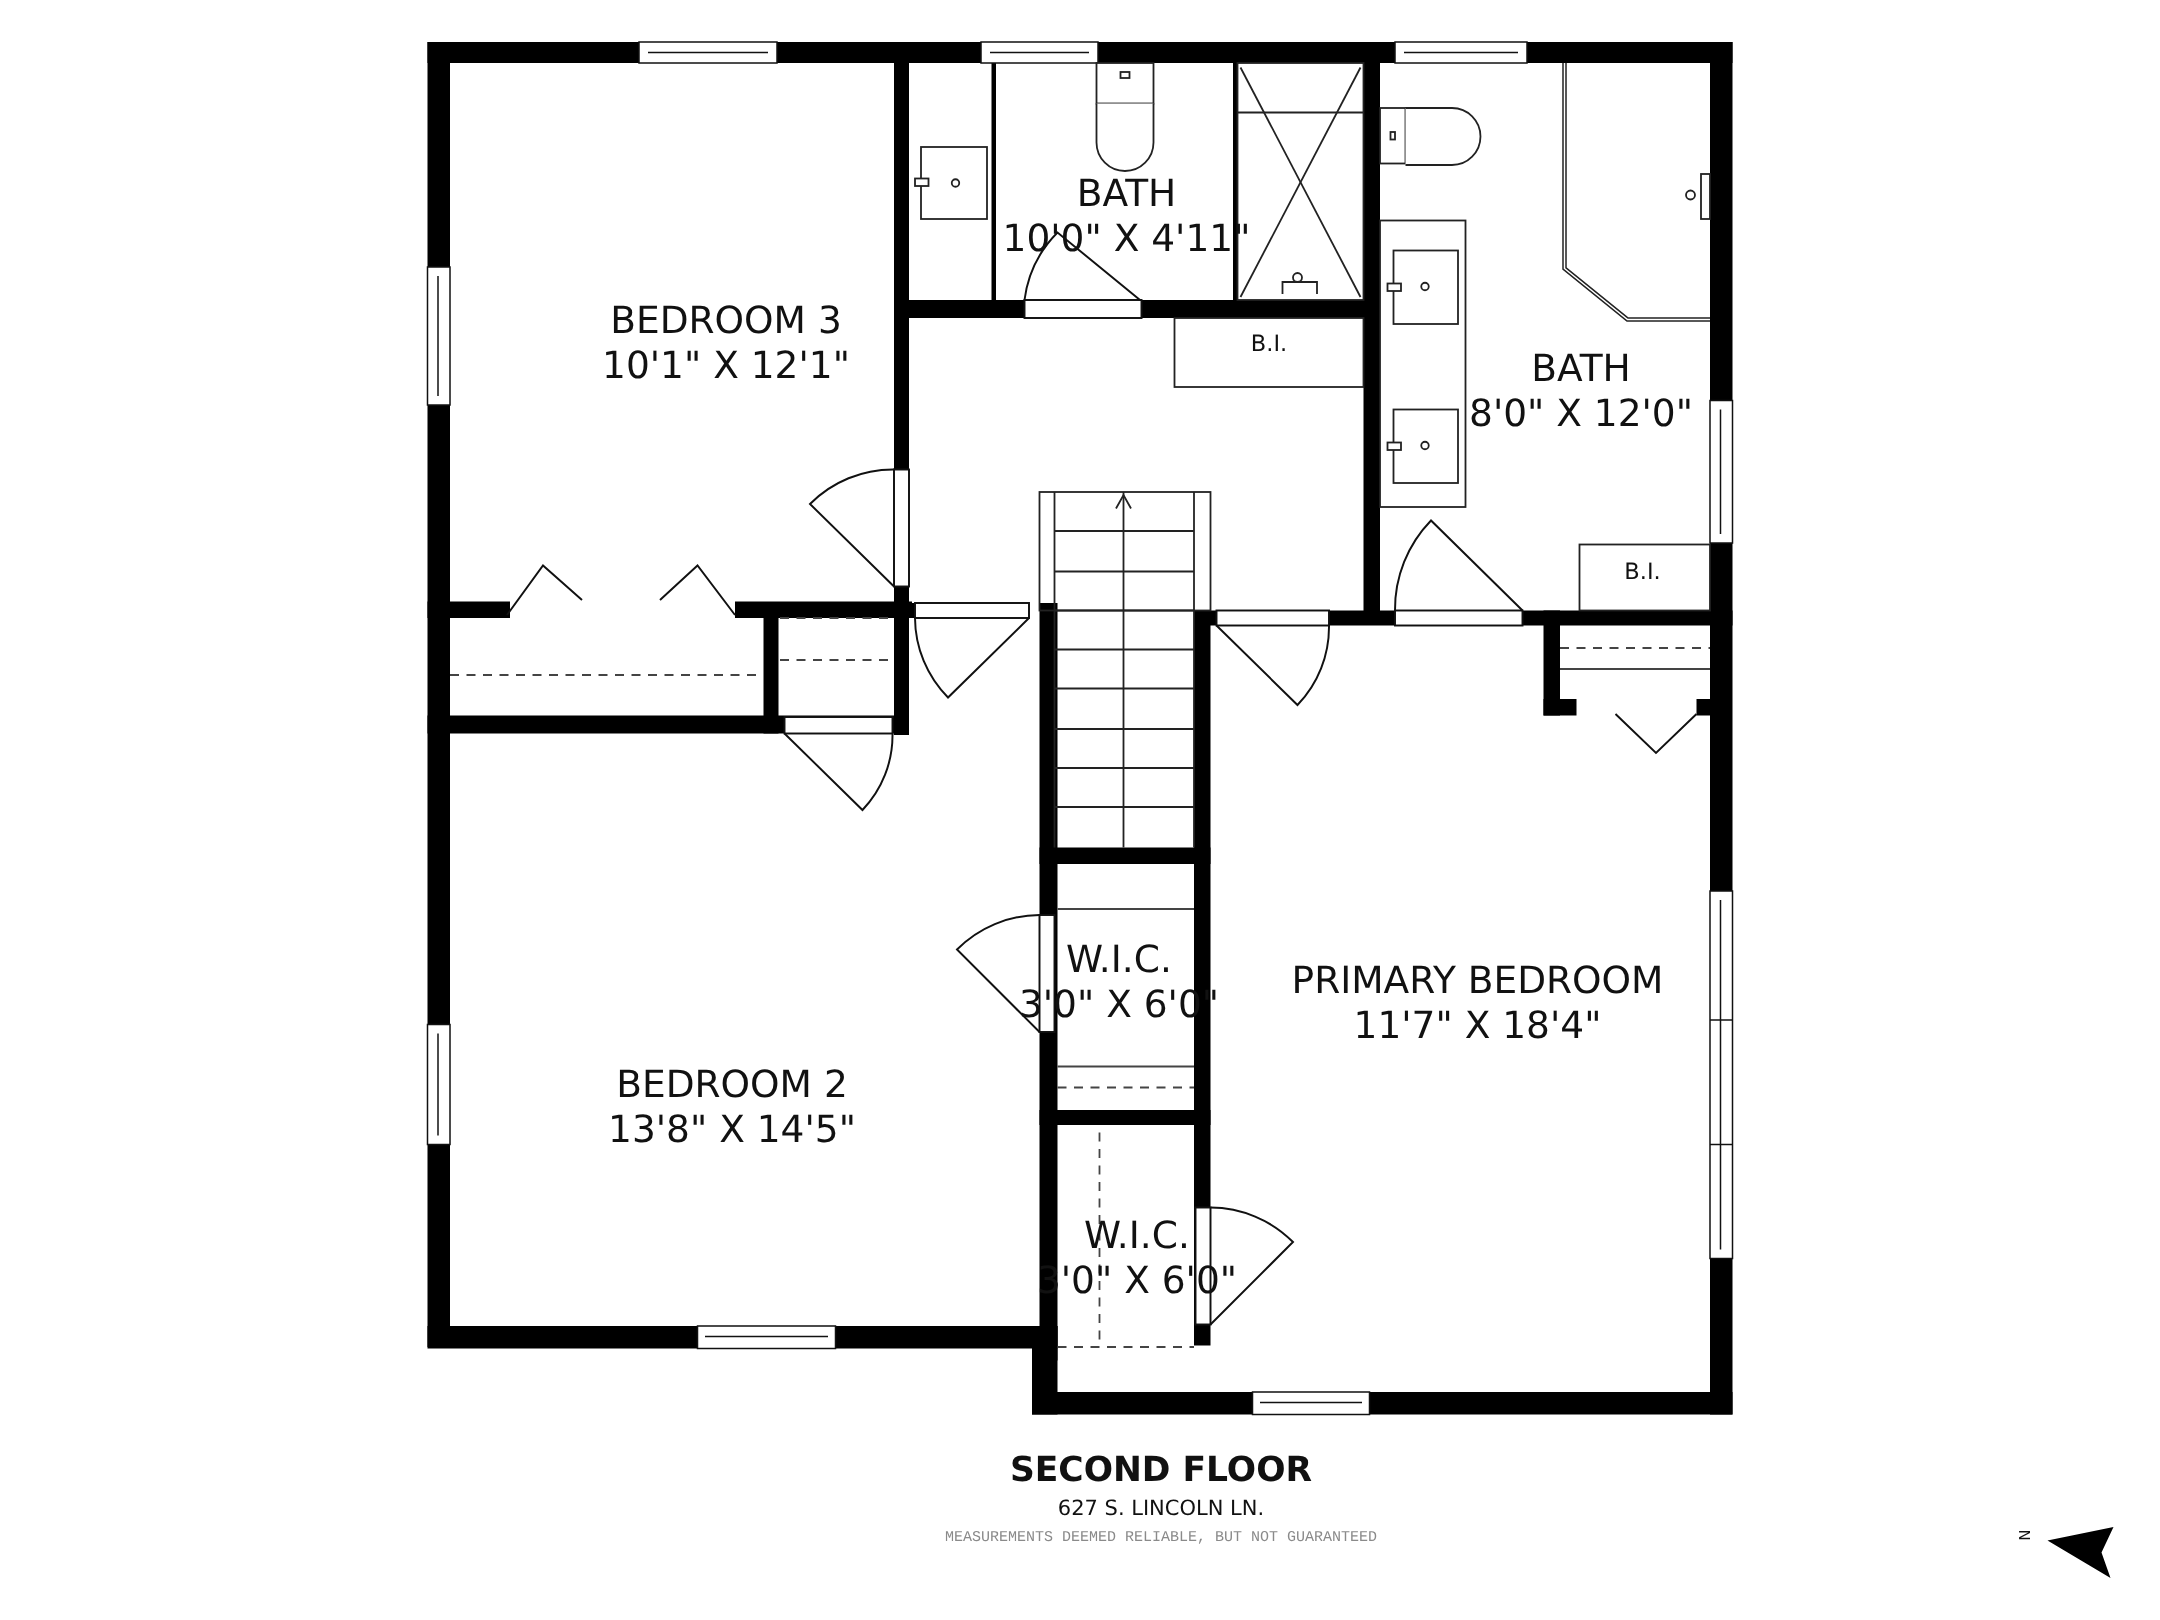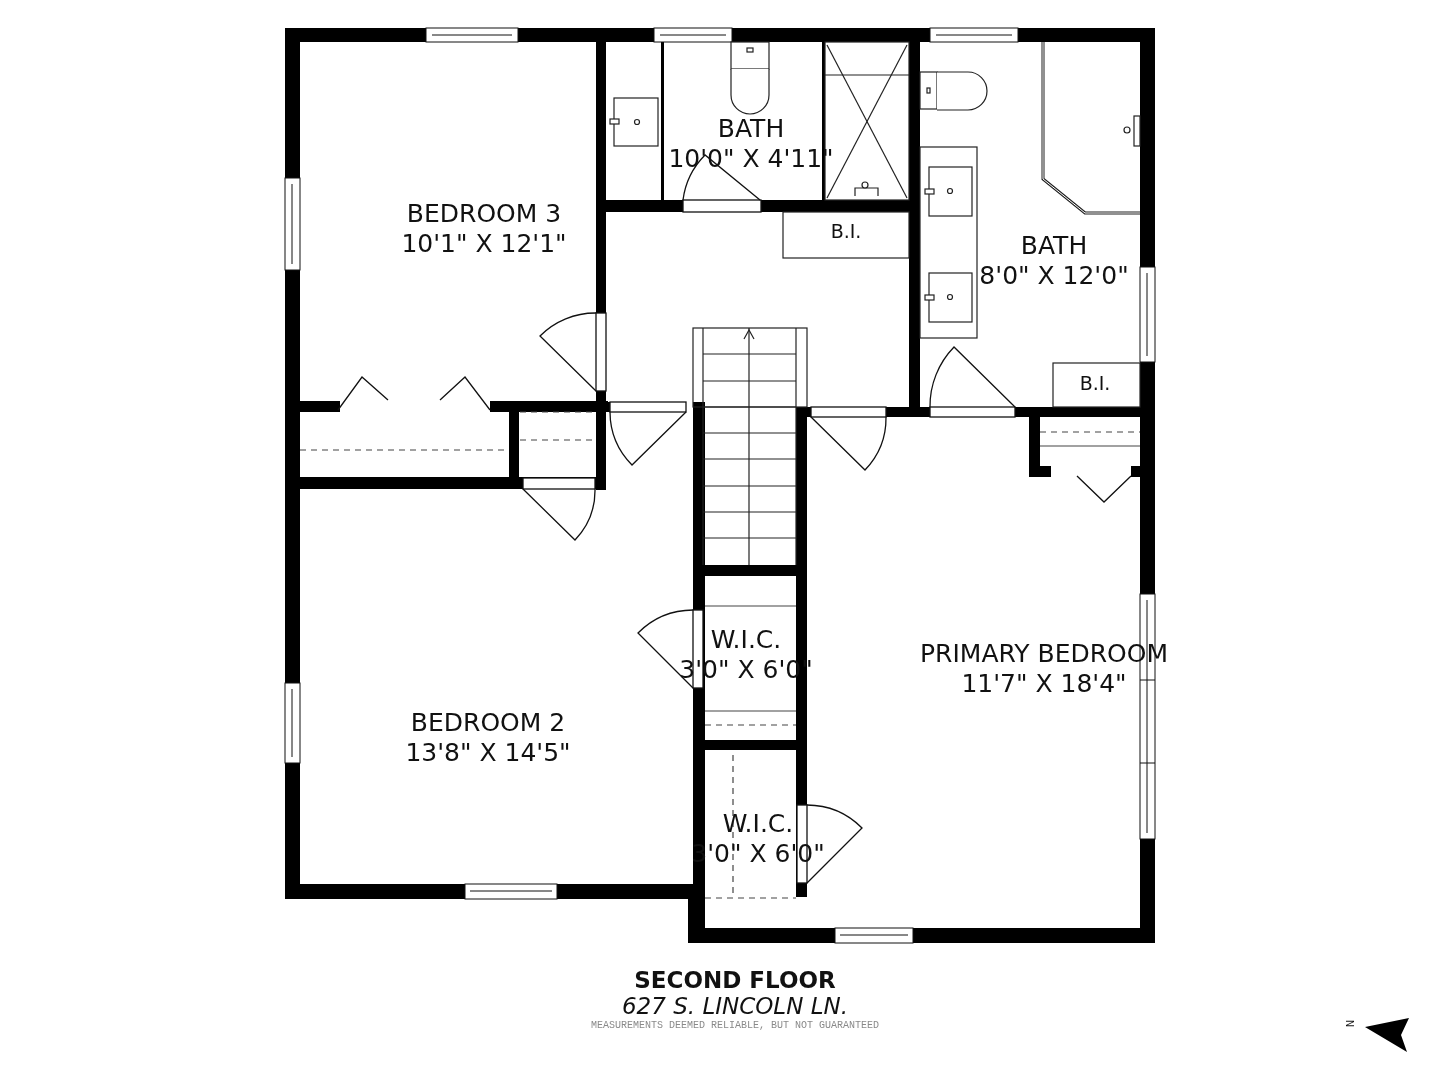--- a/index.html
+++ b/index.html
@@ -1,22 +1,22 @@
 <!DOCTYPE html>
 <html><head>
 <meta charset="utf-8">
 <style>
   html, body { margin:0; padding:0; background:#ffffff; }
   body { width:1440px; height:1080px; position:relative; overflow:hidden; font-family:"DejaVu Sans", sans-serif; }
   #plan { position:absolute; left:0; top:0; width:1440px; height:1080px; }
   .room-label { position:absolute; text-align:center; color:#111; font-family:"DejaVu Sans", sans-serif; font-size:25px; line-height:30px; white-space:nowrap; transform:translateX(-50%); }
-  .bi-label { position:absolute; color:#111; font-family:"DejaVu Sans", sans-serif; font-size:19px; transform:translateX(-50%); white-space:nowrap; }
-  .footer { position:absolute; left:735px; transform:translateX(-50%); text-align:center; white-space:nowrap; color:#111; }
+  .bi-label { position:absolute; color:#111; font-family:"DejaVu Sans", sans-serif; font-size:15px; transform:translateX(-50%); white-space:nowrap; }
+  .footer { position:absolute; left:774px; transform:translateX(-50%); text-align:center; white-space:nowrap; color:#111; }
   .footer .title { font-family:"DejaVu Sans", sans-serif; font-weight:bold; font-size:23px; line-height:28px; }
-  .footer .addr { font-family:"DejaVu Sans", sans-serif; font-size:23px; line-height:24px;font-style:italic; }
+  .footer .addr { font-family:"DejaVu Sans", sans-serif; font-size:14px; line-height:24px; }
   .footer .disclaimer { font-family:Liberation Mono, monospace; font-size:10px; color:#8a8a8a; line-height:16px; }
   .compass { position:absolute; left:1345px; top:1015px; width:70px; height:40px; }
   .compass .n { position:absolute; left:2px; top:3px; font-size:10px; color:#111; transform:rotate(-90deg); }
 </style>
 </head>
 <body>
 
 <svg id="plan" viewBox="0 0 1440 1080" xmlns="http://www.w3.org/2000/svg">
 
   <g fill="#000">
@@ -210,21 +210,21 @@
   <div>13'8" X 14'5"</div>
 </div>
 <div class="room-label" style="left:746px; top:625px;">
   <div>W.I.C.</div>
   <div>3'0" X 6'0"</div>
 </div>
 <div class="room-label" style="left:758px; top:809px;">
   <div>W.I.C.</div>
   <div>3'0" X 6'0"</div>
 </div>
-<div class="room-label" style="left:1044px; top:639px;text-align:center;">
+<div class="room-label" style="left:985px; top:639px;text-align:center;">
   <div>PRIMARY BEDROOM</div>
   <div>11'7" X 18'4"</div>
 </div>
 
 <div class="bi-label" style="left:846px; top:220px;">B.I.</div>
 <div class="bi-label" style="left:1095px; top:372px;">B.I.</div>
 
 <div class="footer" style="top:966px;">
   <div class="title">SECOND FLOOR</div>
   <div class="addr">627 S. LINCOLN LN.</div>

